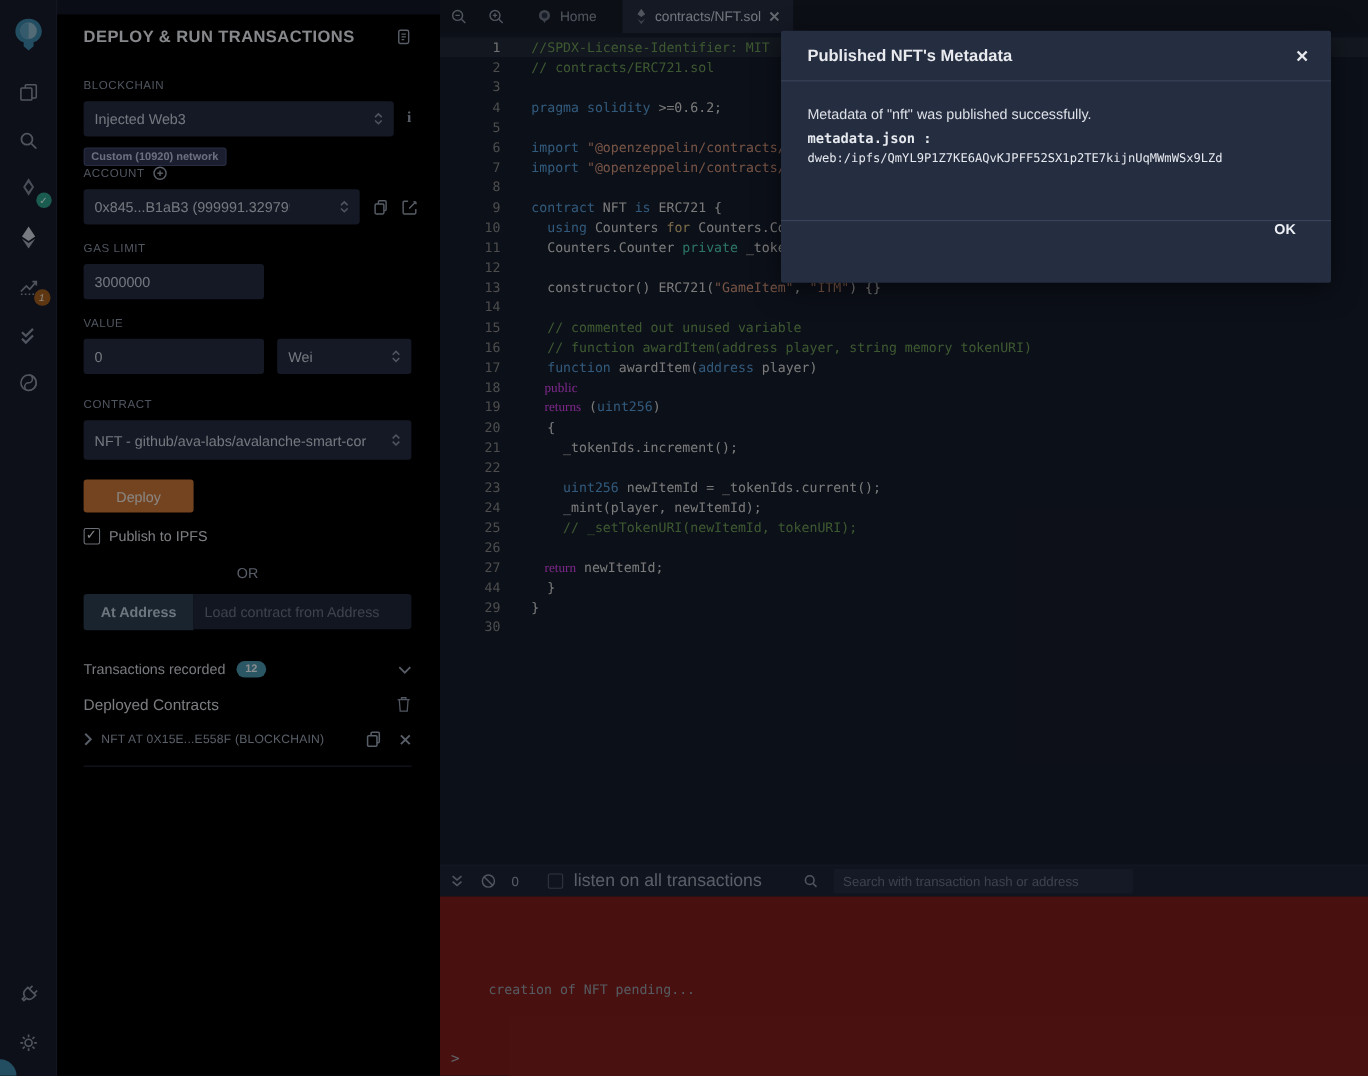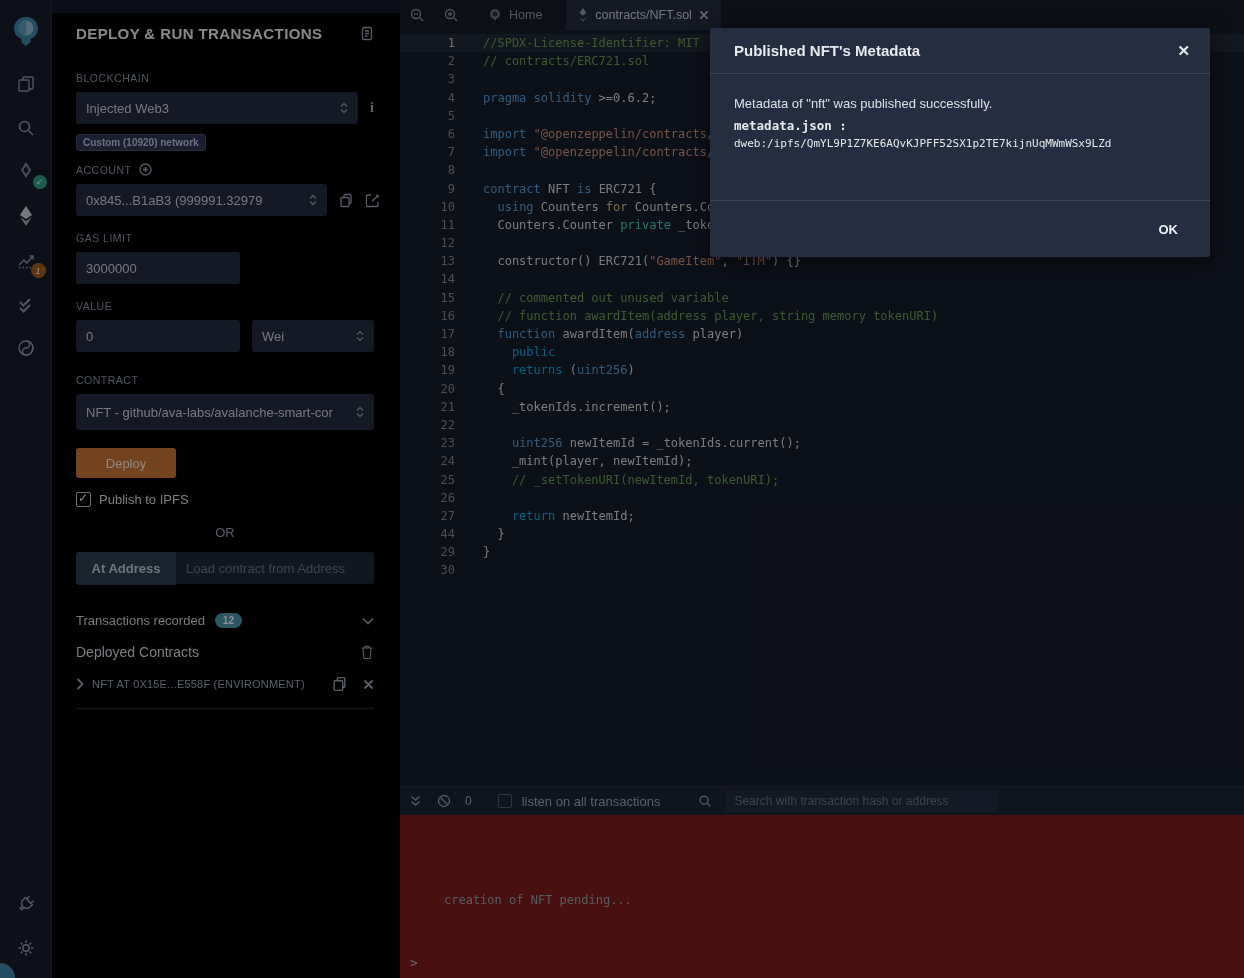--- a/index.html
+++ b/index.html
@@ -15,21 +15,21 @@
   .rail .spacer { flex:1; }
   .rbadge { position:absolute; right:6px; bottom:4px; min-width:15px; height:15px; border-radius:8px; background:#a35f1f; color:#f3e9dd; font-size:9px; font-style:italic; display:flex; align-items:center; justify-content:center; padding:0 3px; }
   .rcheck { position:absolute; right:5px; bottom:5px; width:14px; height:14px; border-radius:50%; background:#2ea08a; color:#eafff8; font-size:9px; display:flex; align-items:center; justify-content:center; }
   .corner-accent { position:absolute; left:0; bottom:0; width:15px; height:15px; background:#3d86a8; border-radius:0 15px 0 0; }
 
   
   .sidepanel { position:absolute; left:52px; top:13px; width:348px; height:100%; background:#000000; padding:12px 26px 12px 24px; color:#c9cfda; }
   .sp-header { display:flex; align-items:center; justify-content:space-between; }
   .sp-title { font-size:15px; font-weight:600; letter-spacing:.4px; color:#e8ebf0; }
   .sp-label { font-size:10.5px; letter-spacing:.5px; color:#8a94a6; }
-  .mt30{margin-top:30px;} .mt16{margin-top:16px;} .mt12{margin-top:12px;} .mt8{margin-top:8px;} .mt22{margin-top:22px;}
+  .mt30{margin-top:30px;} .mt16{margin-top:16px;} .mt12{} .mt8{margin-top:8px;} .mt22{margin-top:22px;}
   .sel { background:#242c41; border-radius:3px; height:32px; display:flex; align-items:center; padding:0 10px; font-size:13px; color:#c9cfda; cursor:pointer; }
   .sel .sel-text { flex:1; white-space:nowrap; overflow:hidden; }
   .stepper { color:#8a93a5; flex:none; margin-left:4px; }
   .row { display:flex; align-items:center; }
   .net-badge { display:inline-block; margin-top:10px; background:#2e3450; border:1px solid #454d74; color:#b9c0dc; font-size:10px; font-weight:bold; padding:2px 6px; border-radius:3px; }
   .inp { background:#242c41; border:none; border-radius:3px; height:32px; padding:0 10px; font-size:13px; color:#c9cfda; font-family:"Liberation Sans",sans-serif; }
   .inp::placeholder { color:#6a7486; }
   .icon-btn { color:#98a1b2; margin-left:12px; cursor:pointer; display:inline-flex; }
   .deploy-btn { margin-top:18px; width:100px; height:30px; background:#c97539; border:none; border-radius:3px; color:#ece8e2; font-size:13px; cursor:pointer; font-family:"Liberation Sans",sans-serif; }
   .chk-row { display:flex; align-items:center; margin-top:14px; }
@@ -59,46 +59,46 @@
   .ztool { width:34px; display:flex; align-items:center; justify-content:center; color:#8a93a3; cursor:pointer; }
   .tab { display:flex; align-items:center; gap:7px; padding:0 12px; font-size:12.5px; color:#8a93a3; cursor:pointer; margin-left:8px; }
   .tab.active { background:#242c3e; color:#c3cad6; margin-left:12px; }
   .tab .tclose { color:#aeb5c0; display:inline-flex; }
   .editor { flex:1; background:#161c2b; overflow:hidden; padding-top:4px; font-family:"DejaVu Sans Mono", monospace; font-size:12px; }
   .code-line { display:flex; height:18.2px; line-height:18.2px; white-space:pre; }
   .code-line.active { background:rgba(255,255,255,0.055); }
   .ln { display:inline-block; width:55px; text-align:right; color:#858585; flex:none; }
   .code-line.active .ln { color:#c6c6c6; }
   .lc { padding-left:28px; }
-  .tok-cm{color:#6a9955;} .tok-kw{color:#569cd6;} .tok-kw2{color:#0ea5e9;} .tok-kw3{color:#4ec9b0;} .tok-str{color:#ce9178;} .tok-fr{color:#d7ba7d;} .tok-pl{color:#d4d4d4;}
+  .tok-cm{color:#6a9955;} .tok-kw{color:#569cd6;} .tok-kw2{color:#d946ef;font-family:Liberation Serif, serif;} .tok-kw3{color:#4ec9b0;} .tok-str{color:#ce9178;} .tok-fr{color:#d7ba7d;} .tok-pl{color:#d4d4d4;}
 
   
   .terminal { height:192px; flex:none; display:flex; flex-direction:column; border-top:1px solid #2a3142; }
   .term-bar { height:28px; background:#1d2435; display:flex; align-items:center; padding:0 10px; flex:none; color:#8a93a5; }
   .term-count { font-size:12px; color:#98a1b2; margin:0 0 0 14px; }
   .term-chk { width:14px; height:14px; border:1px solid #525b6d; border-radius:2px; margin-left:26px; cursor:pointer; }
-  .term-listen { font-size:13px; color:#9aa3b2; margin-left:10px; }
+  .term-listen { font-size:16px; color:#9aa3b2; margin-left:10px; }
   .term-search-icon { margin-left:38px; color:#8a93a5; display:inline-flex; }
   .term-input { margin-left:14px; width:272px; height:22px; background:#242c41; border:none; border-radius:2px; font-size:12px; color:#c9cfda; padding:0 8px; font-family:"Liberation Sans",sans-serif; }
   .term-input::placeholder { color:#6a7486; }
   .term-body { flex:1; background:#7f1d1d; position:relative; font-family:"DejaVu Sans Mono", monospace; }
   .term-log { position:absolute; left:44px; top:78px; font-size:12px; color:#949ea8; }
   .term-prompt { position:absolute; left:10px; bottom:8px; font-size:13px; color:#aab3c0; }
 
   
   .backdrop { position:absolute; inset:0; background:rgba(0,0,0,0.42); z-index:40; }
   .modal { position:absolute; left:710px; top:28px; width:500px; height:229px; background:#252d41; z-index:50; border-radius:2px; display:flex; flex-direction:column; box-shadow:0 6px 24px rgba(0,0,0,.5); }
   .modal-header { height:46px; flex:none; display:flex; align-items:center; padding:0 20px 0 24px; border-bottom:1px solid #3b435a; }
   .modal-title { font-size:15px; font-weight:600; color:#e8eaee; flex:1; }
   .modal-close { color:#e8eaee; font-size:15px; font-weight:bold; cursor:pointer; }
   .modal-body { flex:1; padding:22px 24px 0; }
   .modal-line1 { font-size:13px; color:#dde0e6; }
   .modal-file { margin-top:7px; font-family:"DejaVu Sans Mono", monospace; font-weight:bold; font-size:12.5px; color:#e6e9ee; }
   .modal-hash { margin-top:4px; font-family:"DejaVu Sans Mono", monospace; font-size:11px; color:#e6e9ee; }
-  .modal-footer { height:57px; flex:none; border-top:1px solid #3b435a; display:flex; align-items:center; justify-content:flex-end; padding:16px 32px; }
+  .modal-footer { height:57px; flex:none; border-top:1px solid #3b435a; display:flex; justify-content:flex-end; padding:0 32px; }
   .modal-ok { font-size:13px; font-weight:bold; color:#eceff3; cursor:pointer; }
 
   svg { display:block; }
 </style>
 </head>
 <body>
 
 <div class="app">
 
   <div class="rail">
@@ -300,21 +300,21 @@
           </svg>
       </span>
     </div>
 
     <div class="contract-item">
       <span class="ci-chevron">
         <svg width="8" height="12" viewBox="0 0 8 12" fill="none" stroke="currentColor" stroke-width="1.8">
             <path d="M1.5 1 L6.5 6 L1.5 11"></path>
           </svg>
       </span>
-      <span class="ci-label">NFT AT 0X15E...E558F (ENVIRONMENT)</span>
+      <span class="ci-label">NFT AT 0X15E...E558F (BLOCKCHAIN)</span>
       <span class="ci-icons">
         <span style="display:inline-flex;">
           <svg width="15" height="16" viewBox="0 0 14 15" fill="none" stroke="currentColor" stroke-width="1.3">
               <rect x="2" y="4.5" width="8" height="9" rx="1"></rect>
               <path d="M5 4.5 V2.5 a1 1 0 0 1 1 -1 h5 a1 1 0 0 1 1 1 v7 a1 1 0 0 1 -1 1 h-1"></path>
             </svg>
         </span>
         <span style="display:inline-flex;">
           <svg width="11" height="11" viewBox="0 0 11 11" fill="none" stroke="currentColor" stroke-width="1.8">
               <path d="M1.5 1.5 L9.5 9.5 M9.5 1.5 L1.5 9.5"></path>

